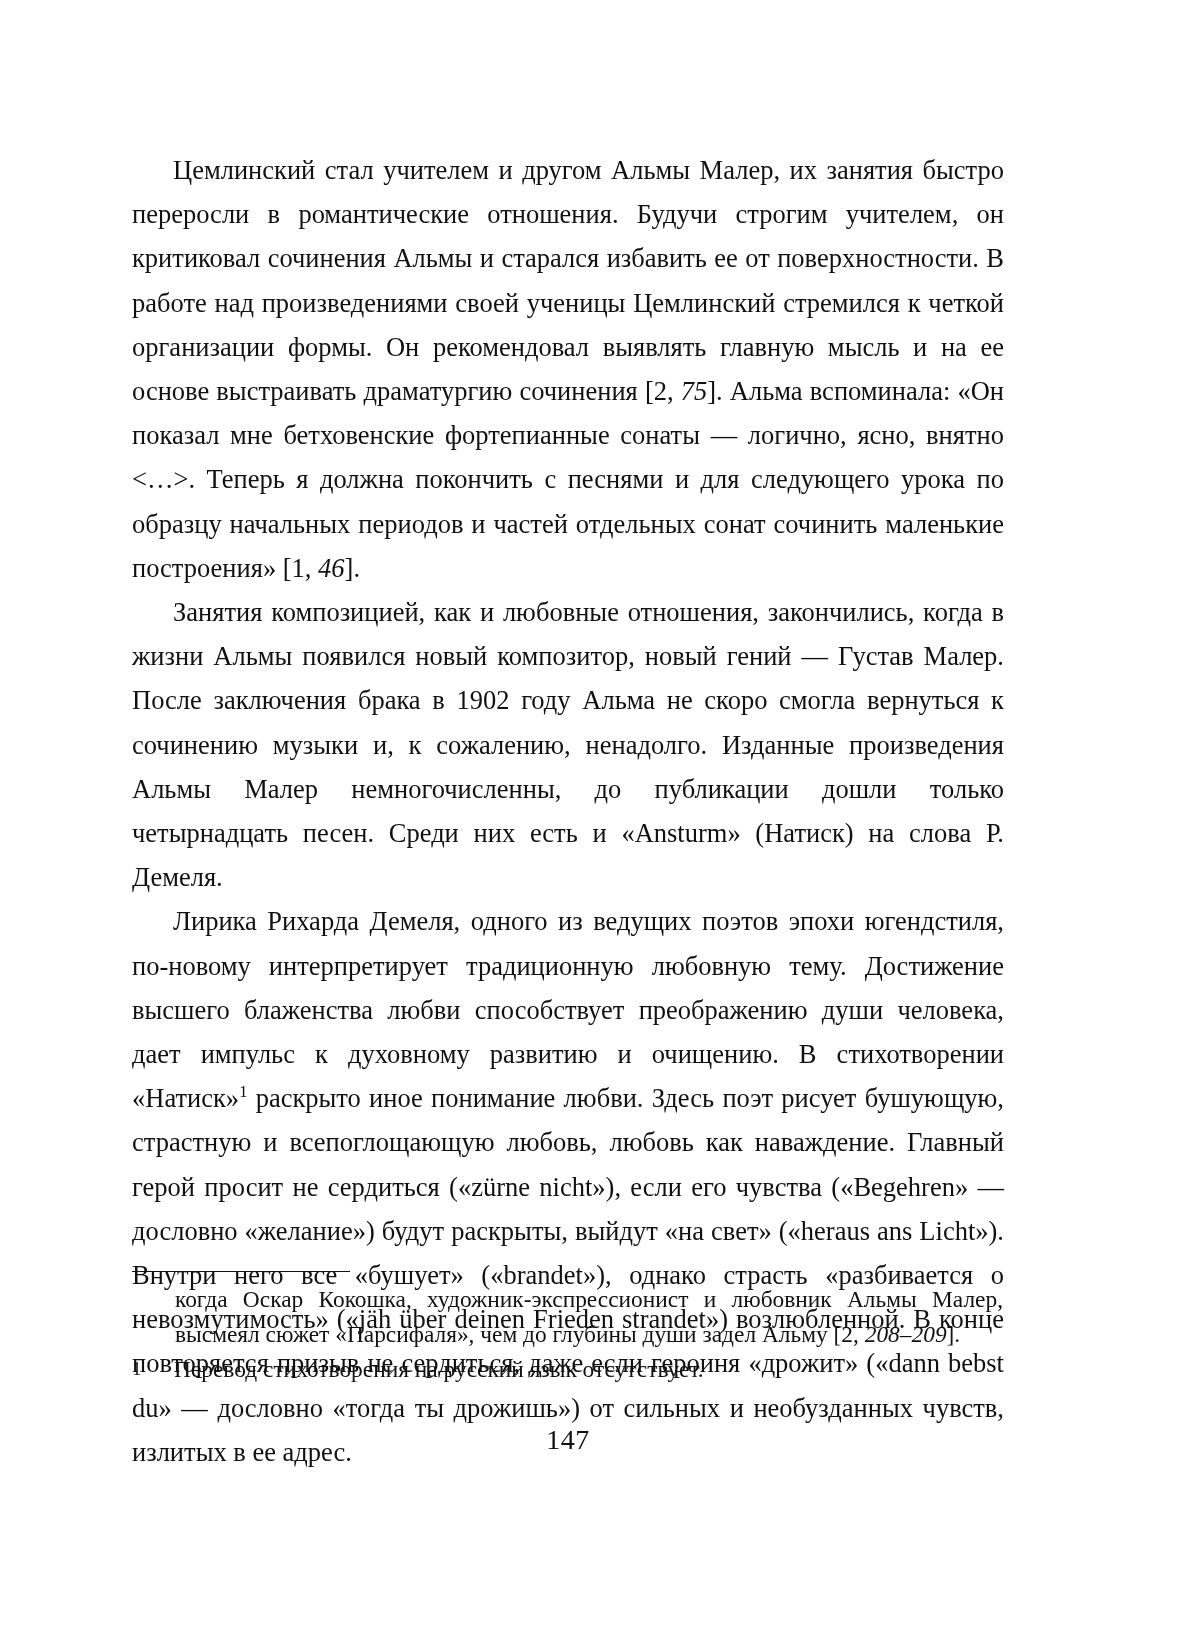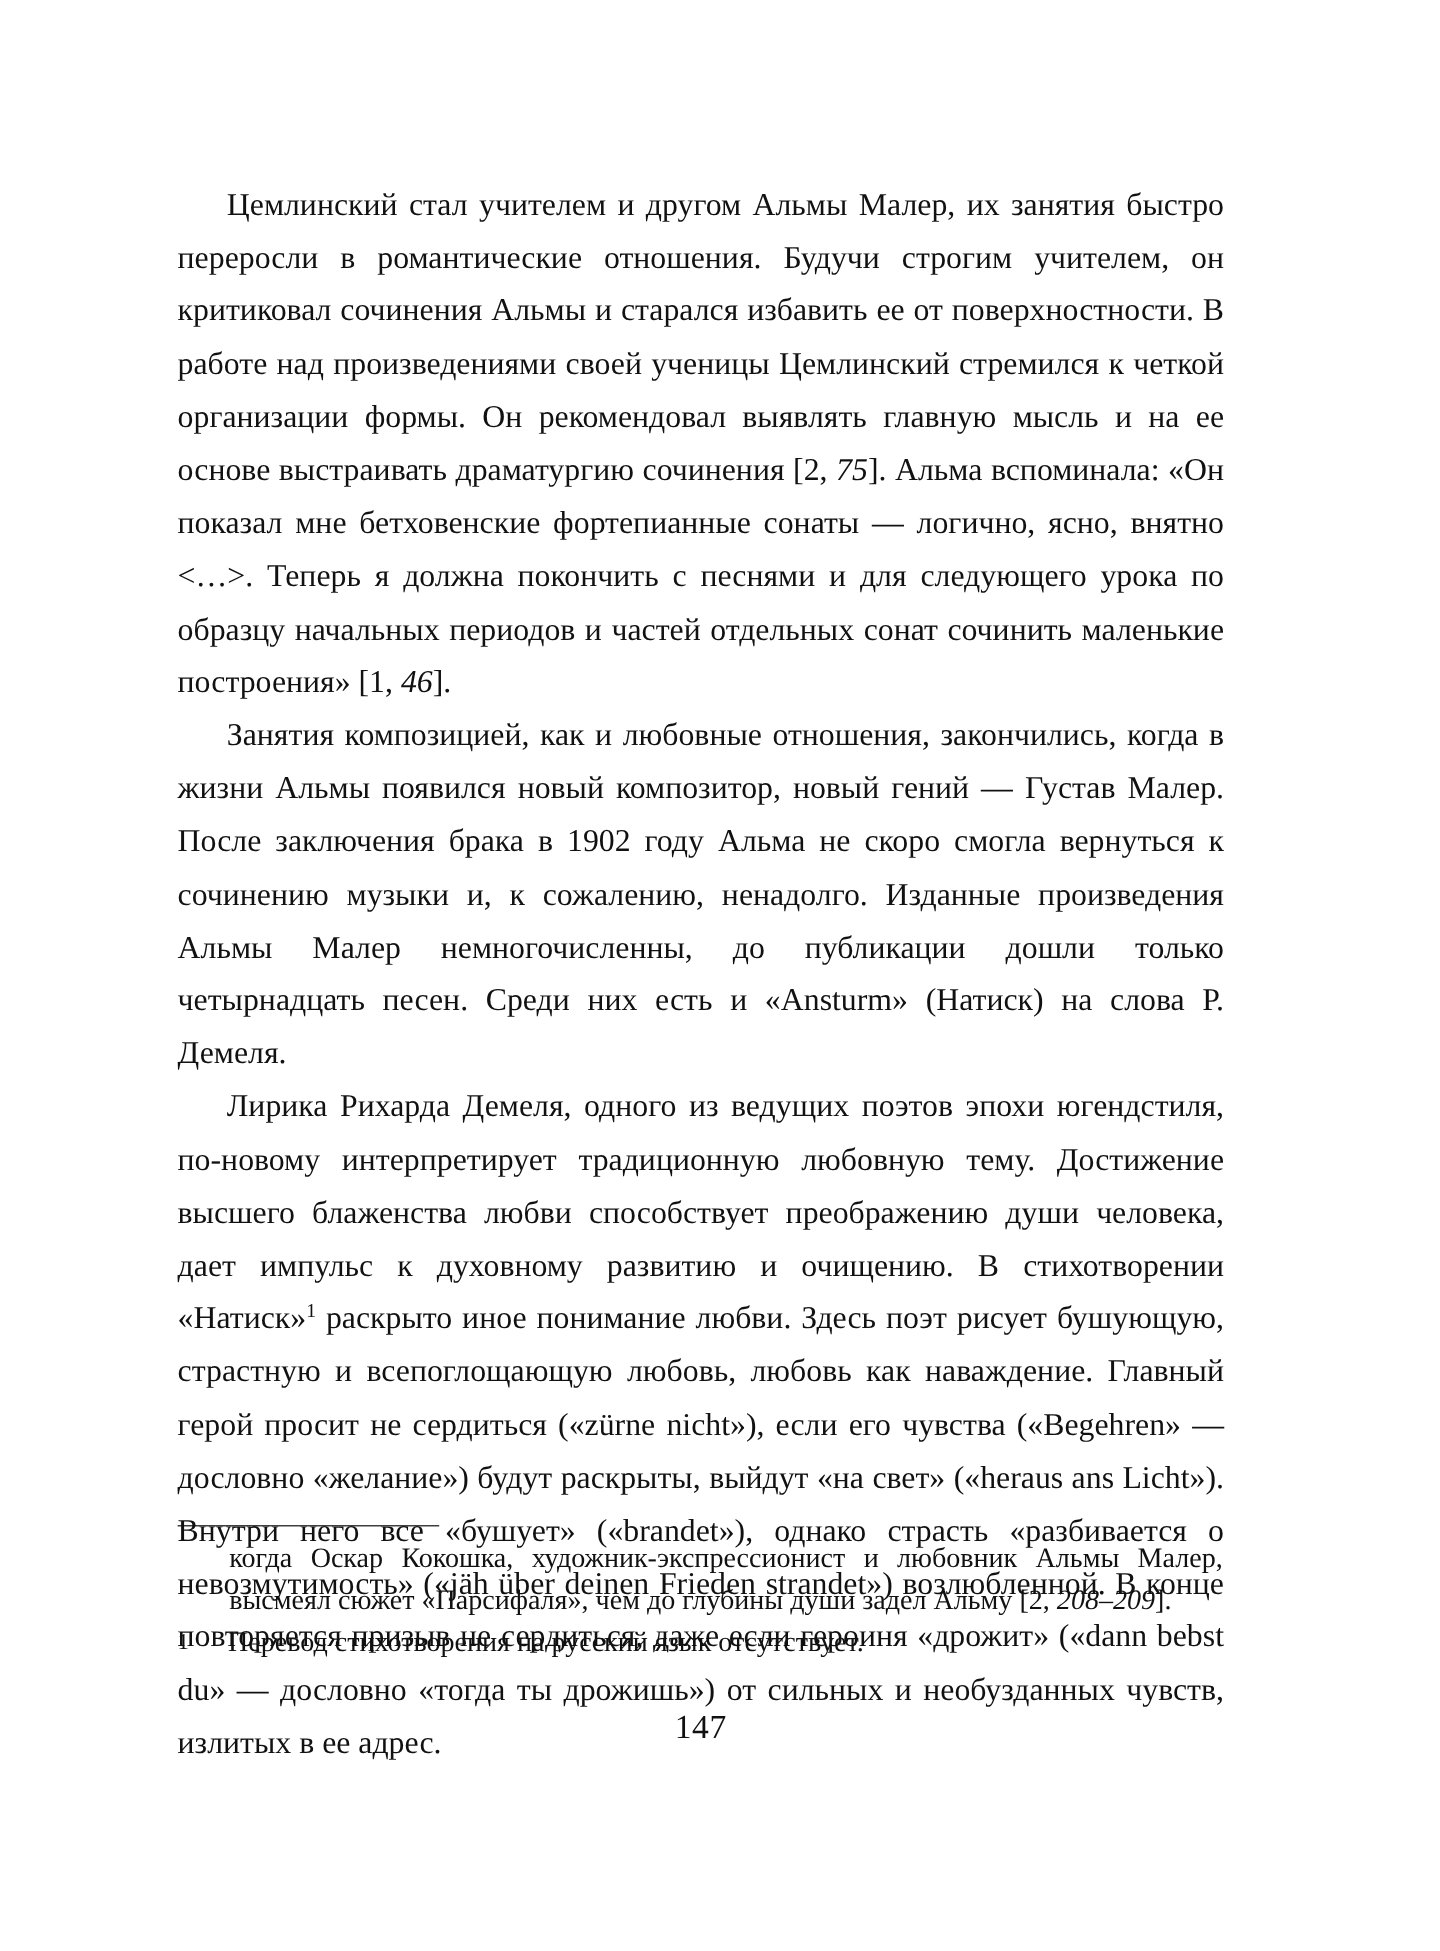--- a/index.html
+++ b/index.html
@@ -10,21 +10,21 @@
   body {
     width: 1200px;
     height: 1626px;
     font-family: "Liberation Serif", "DejaVu Serif", serif;
     color: #111111;
     position: relative;
     overflow: hidden;
   }
   .page {
     position: absolute;
-    left: 148px;
+    left: 132px;
     top: 0;
     width: 872px;
     height: 1402px;
   }
   .body-text {
     position: absolute;
     top: 148px;
     left: 0;
     width: 872px;
     font-size: 26.5px;

